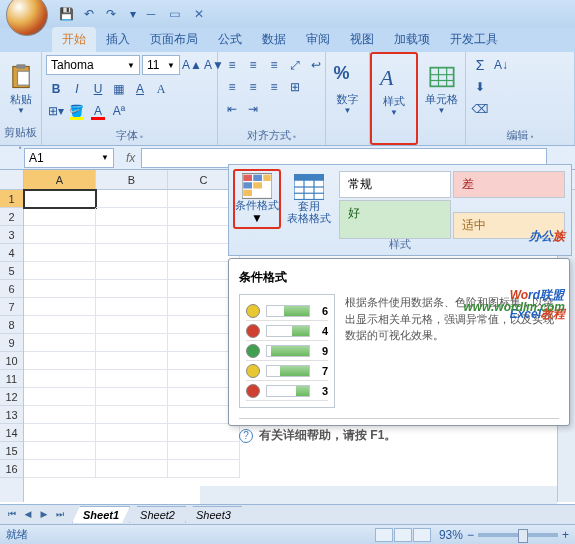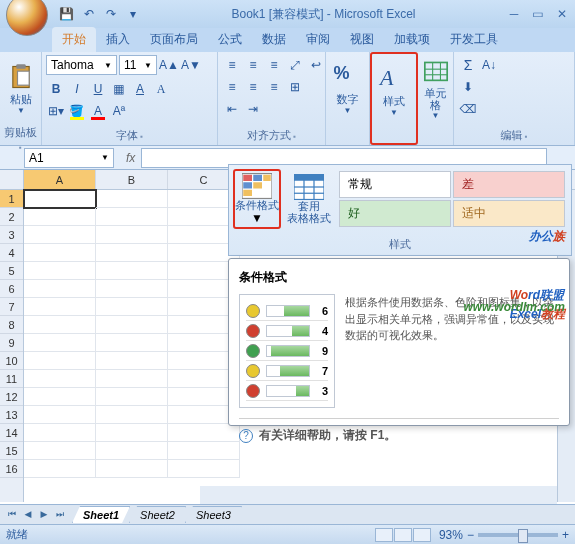--- a/index.html
+++ b/index.html
@@ -18,21 +18,21 @@
 .rgroup{border-right:1px solid #b7cde6;display:flex;flex-direction:column;padding:3px 4px 0 4px;}
 .rgroup-body{flex:1;display:flex;gap:2px;align-items:flex-start;}
 .rgroup-label{text-align:center;color:#4a6a9a;font-size:11px;padding:2px 0;}
 .rgroup-label::after{content:" ▪";font-size:8px;color:#7a94b8;}
 .bigbtn{display:flex;flex-direction:column;align-items:center;justify-content:center;width:44px;height:68px;border:1px solid transparent;border-radius:3px;padding:2px;}
 .bigbtn .ico{width:28px;height:28px;margin-bottom:2px;}
 .bigbtn .lbl{font-size:11px;color:#2a5a9c;text-align:center;line-height:1.1;}
 .bigbtn .dd{font-size:8px;color:#2a5a9c;}
 .highlight-box{border:2px solid #e03020 !important;border-radius:3px;}
 .font-row{display:flex;gap:2px;align-items:center;margin-bottom:2px;}
-.font-sel{width:71px;height:20px;border:1px solid #9ab6d6;background:#fff;padding:0 4px;display:flex;align-items:center;justify-content:space-between;}
+.font-sel{width:94px;height:20px;border:1px solid #9ab6d6;background:#fff;padding:0 4px;display:flex;align-items:center;justify-content:space-between;}
 .size-sel{width:38px;height:20px;border:1px solid #9ab6d6;background:#fff;padding:0 4px;display:flex;align-items:center;justify-content:space-between;}
 .minibtn{width:20px;height:20px;border:1px solid transparent;display:flex;align-items:center;justify-content:center;color:#2a5a9c;}
 .btnrow{display:flex;gap:1px;}
 .namebox-row{height:24px;background:#e4eefa;display:flex;align-items:center;border-bottom:1px solid #9ab6d6;}
 .namebox{width:90px;height:20px;border:1px solid #9ab6d6;background:#fff;margin:0 6px 0 24px;padding:0 4px;display:flex;align-items:center;justify-content:space-between;}
 .fx{color:#6a6a6a;margin:0 6px;font-style:italic;}
 .formula-bar{flex:1;height:20px;border:1px solid #9ab6d6;background:#fff;margin-right:28px;}
 .sheet-area{display:flex;height:332px;position:relative;}
 .rowheads{width:24px;background:#e8eef7;border-right:1px solid #b7c8dc;}
 .corner{height:20px;background:#e8eef7;border-bottom:1px solid #b7c8dc;border-right:1px solid #b7c8dc;}
@@ -90,21 +90,20 @@
 <body>
 
 <div class="titlebar">
   <div class="office-btn"></div>
   <div class="qat">
     <span class="qat-btn">💾</span>
     <span class="qat-btn">↶</span>
     <span class="qat-btn">↷</span>
     <span class="qat-btn">▾</span>
   </div>
-  <div class="title-text">Book1 [兼容模式] - Microsoft Excel</div>
   <div class="winbtns">
     <span>─</span>
     <span>▭</span>
     <span>✕</span>
   </div>
 </div>
 
 <div class="tabs">
   <div class="tab active">开始</div>
   <div class="tab">插入</div>
@@ -203,21 +202,21 @@
   <div class="rgroup highlight-box" style="width:48px">
     <div class="rgroup-body" style="justify-content:center">
       <div class="bigbtn">
         <span class="ico" style="color:#2a5a9c;font-size:22px;font-style:italic;font-family:serif">A</span>
         <span class="lbl">样式</span>
         <span class="dd">▼</span>
       </div>
     </div>
   </div>
 
-  <div class="rgroup" style="width:36px">
+  <div class="rgroup" style="width:48px">
     <div class="rgroup-body" style="justify-content:center">
       <div class="bigbtn">
         <svg class="ico" viewBox="0 0 24 24">
             <rect x="2" y="4" width="20" height="16" fill="none" stroke="#40a060" stroke-width="1.5"></rect>
             <line x1="2" y1="10" x2="22" y2="10" stroke="#40a060"></line>
             <line x1="2" y1="15" x2="22" y2="15" stroke="#40a060"></line>
             <line x1="9" y1="4" x2="9" y2="20" stroke="#40a060"></line>
             <line x1="16" y1="4" x2="16" y2="20" stroke="#40a060"></line>
           </svg>
         <span class="lbl">单元格</span>
@@ -393,21 +392,21 @@
           <line x1="0" y1="10" x2="24" y2="10" stroke="#4080c0"></line>
           <line x1="0" y1="15" x2="24" y2="15" stroke="#4080c0"></line>
         </svg>
       <span class="lbl" style="white-space:pre-line">套用
 表格格式</span>
     </div>
     <div class="style-gallery" id="style-gallery">
         <div class="style-cell" style="background: rgb(255, 255, 255); color: rgb(0, 0, 0);">常规</div>
         <div class="style-cell" style="background: rgb(248, 208, 206); color: rgb(160, 32, 32);">差</div>
         <div class="style-cell" style="background: rgb(208, 234, 208); color: rgb(32, 96, 32);">好</div>
-        <div class="style-cell" style="background: rgb(250, 232, 200); color: rgb(160, 104, 32);">适中</div>
+        <div class="style-cell" style="background: rgb(250, 232, 200); color: rgb(160, 104, 32); margin-top: 12px;">适中</div>
       </div>
   </div>
   <div class="styles-label">样式</div>
 </div>
 
 <div class="tooltip">
   <h4>条件格式</h4>
   <div class="tooltip-body">
     <div class="tt-preview" id="tt-preview">
         <div class="tt-row">

